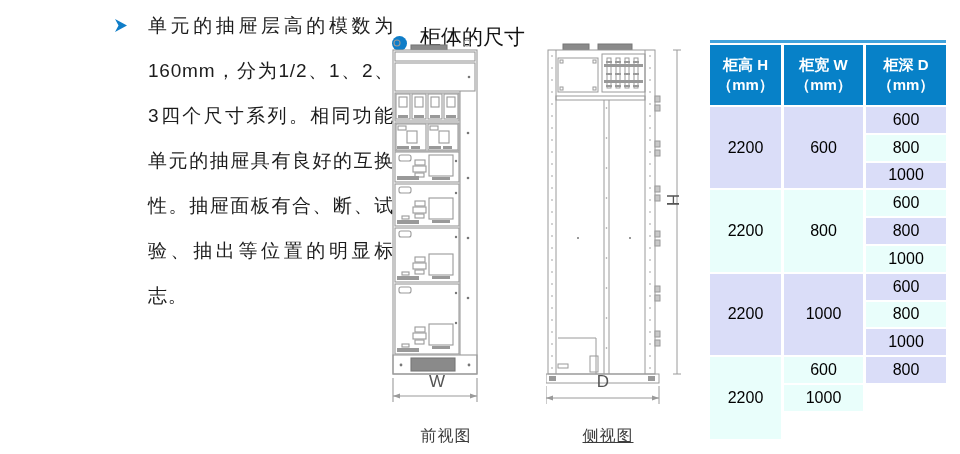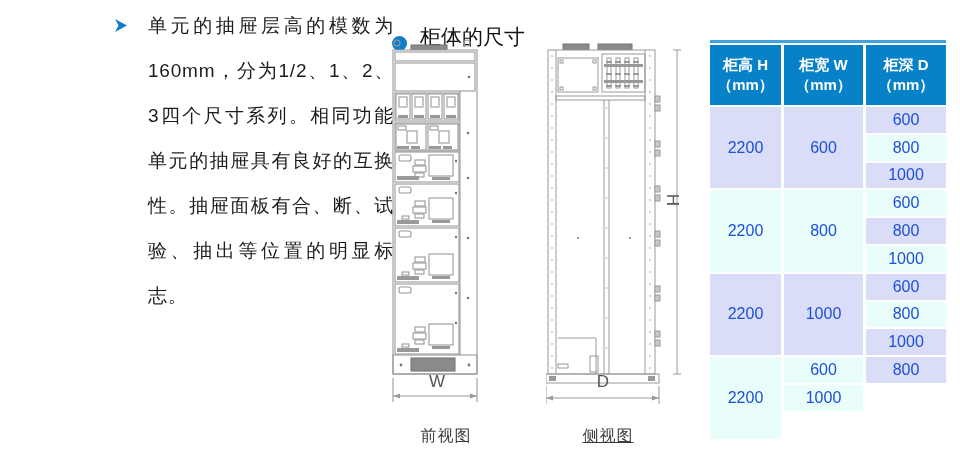--- a/index.html
+++ b/index.html
@@ -21,21 +21,21 @@
   .drawing{position:absolute;}
   svg{display:block;}
   .dim-label{position:absolute;font-size:17px;color:#555;width:40px;text-align:center;}
   .dim-label.rot{transform:rotate(90deg);transform-origin:center;}
   .caption{position:absolute;font-size:16px;color:#3d3d3d;width:90px;text-align:center;letter-spacing:1px;}
   
   .tbl-wrap{position:absolute;left:690px;top:40px;width:236px;margin-left:20px;}
   .tbl-accent{height:3px;background:#41a3dc;margin-bottom:2px;}
   .tbl{display:grid;grid-template-columns:71px 79px 80px;grid-template-rows:60px repeat(12,25.8px);column-gap:3px;row-gap:2px;}
   .th{background:#0781C8;color:#fff;font-weight:bold;font-size:15px;display:flex;flex-direction:column;align-items:center;justify-content:center;line-height:1.35;}
-  .td{display:flex;align-items:center;justify-content:center;font-size:16px;color:#1d4ed8;}
+  .td{display:flex;align-items:center;justify-content:center;font-size:16px;color:#000000;}
   .lav{background:#DADDF8;}
   .cyn{background:#E9FEFB;}
   .span3{grid-row:span 3;}
 </style>
 </head>
 <body>
 
 <div class="bullets">
   <div class="bullet-item">
     <span class="bullet-marker">

